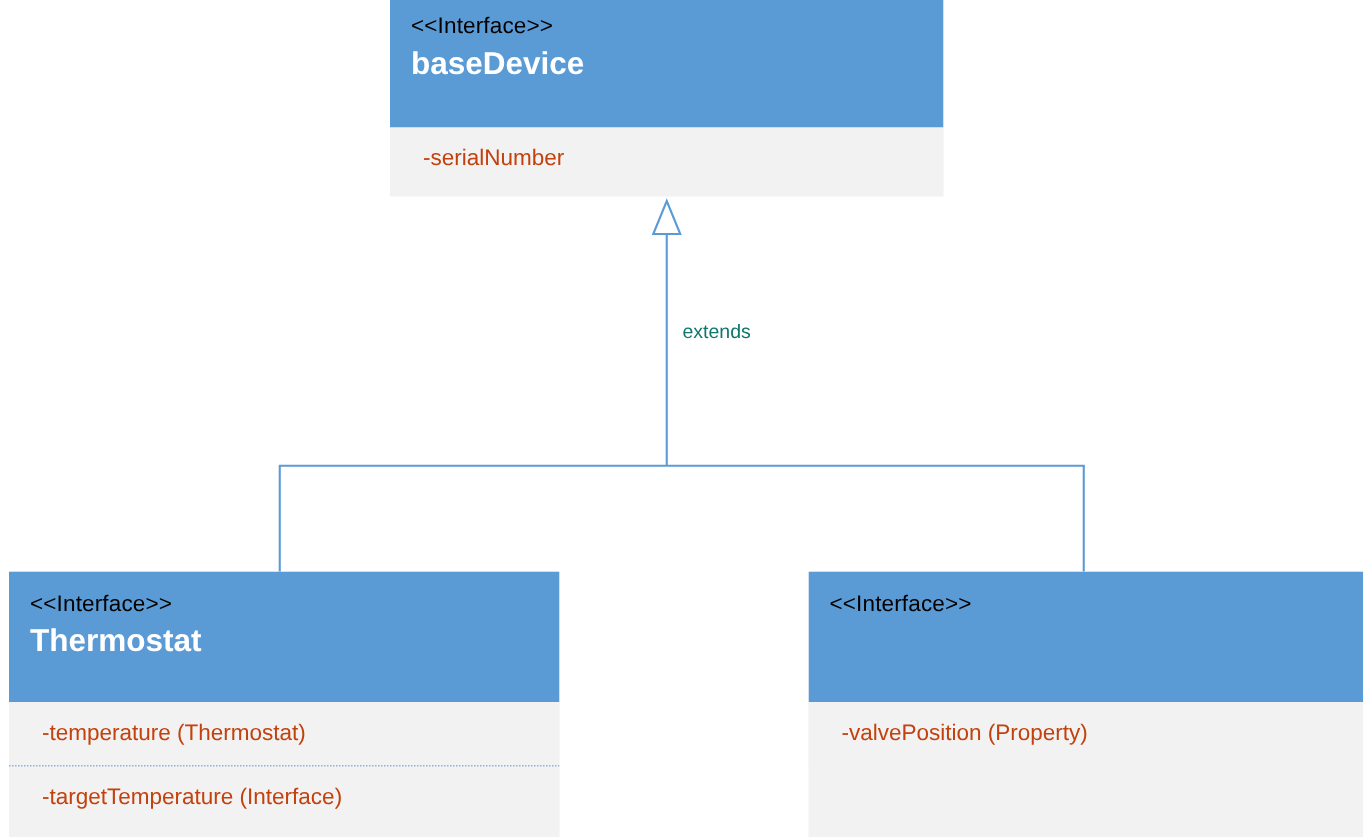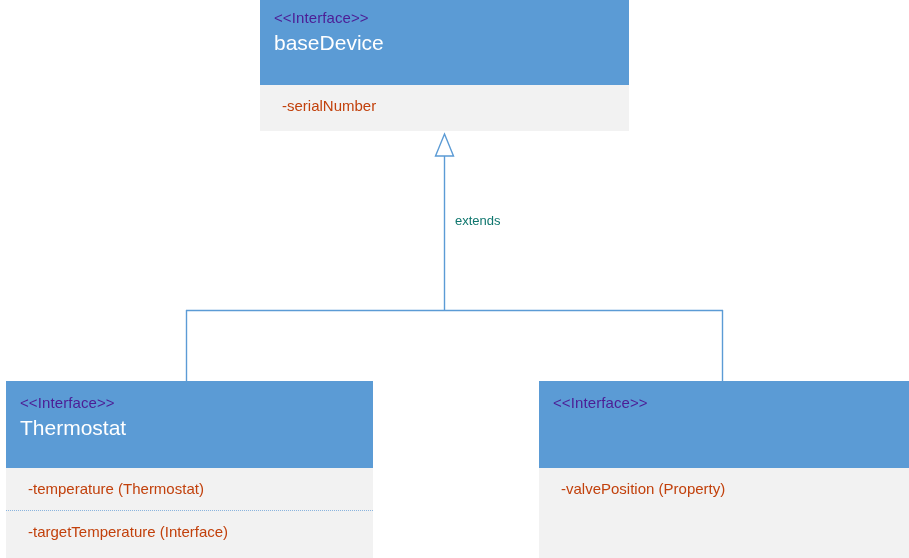--- a/index.html
+++ b/index.html
@@ -36,31 +36,32 @@
     box-sizing: border-box;
     background: #f2f2f2;
     overflow: hidden;
   }
   .uml-header {
     background: #5b9bd5;
     box-sizing: border-box;
     padding: 10px 14px 8px 14px;
   }
   .uml-stereotype {
-    color: #4c1d95;
+    color: #000000;
     font-size: 15px;
     line-height: 20px;
     letter-spacing: 0.1px;
     white-space: nowrap;
   }
   .uml-name {
     color: #ffffff;
     font-size: 21px;
     line-height: 30px;
     white-space: nowrap;
+    font-weight: bold;
   }
   .uml-body {
     background: #f2f2f2;
   }
   .uml-attr {
     color: #c2410c;
     font-size: 15px;
     line-height: 20px;
     padding: 11px 14px 11px 22px;
     white-space: nowrap;

